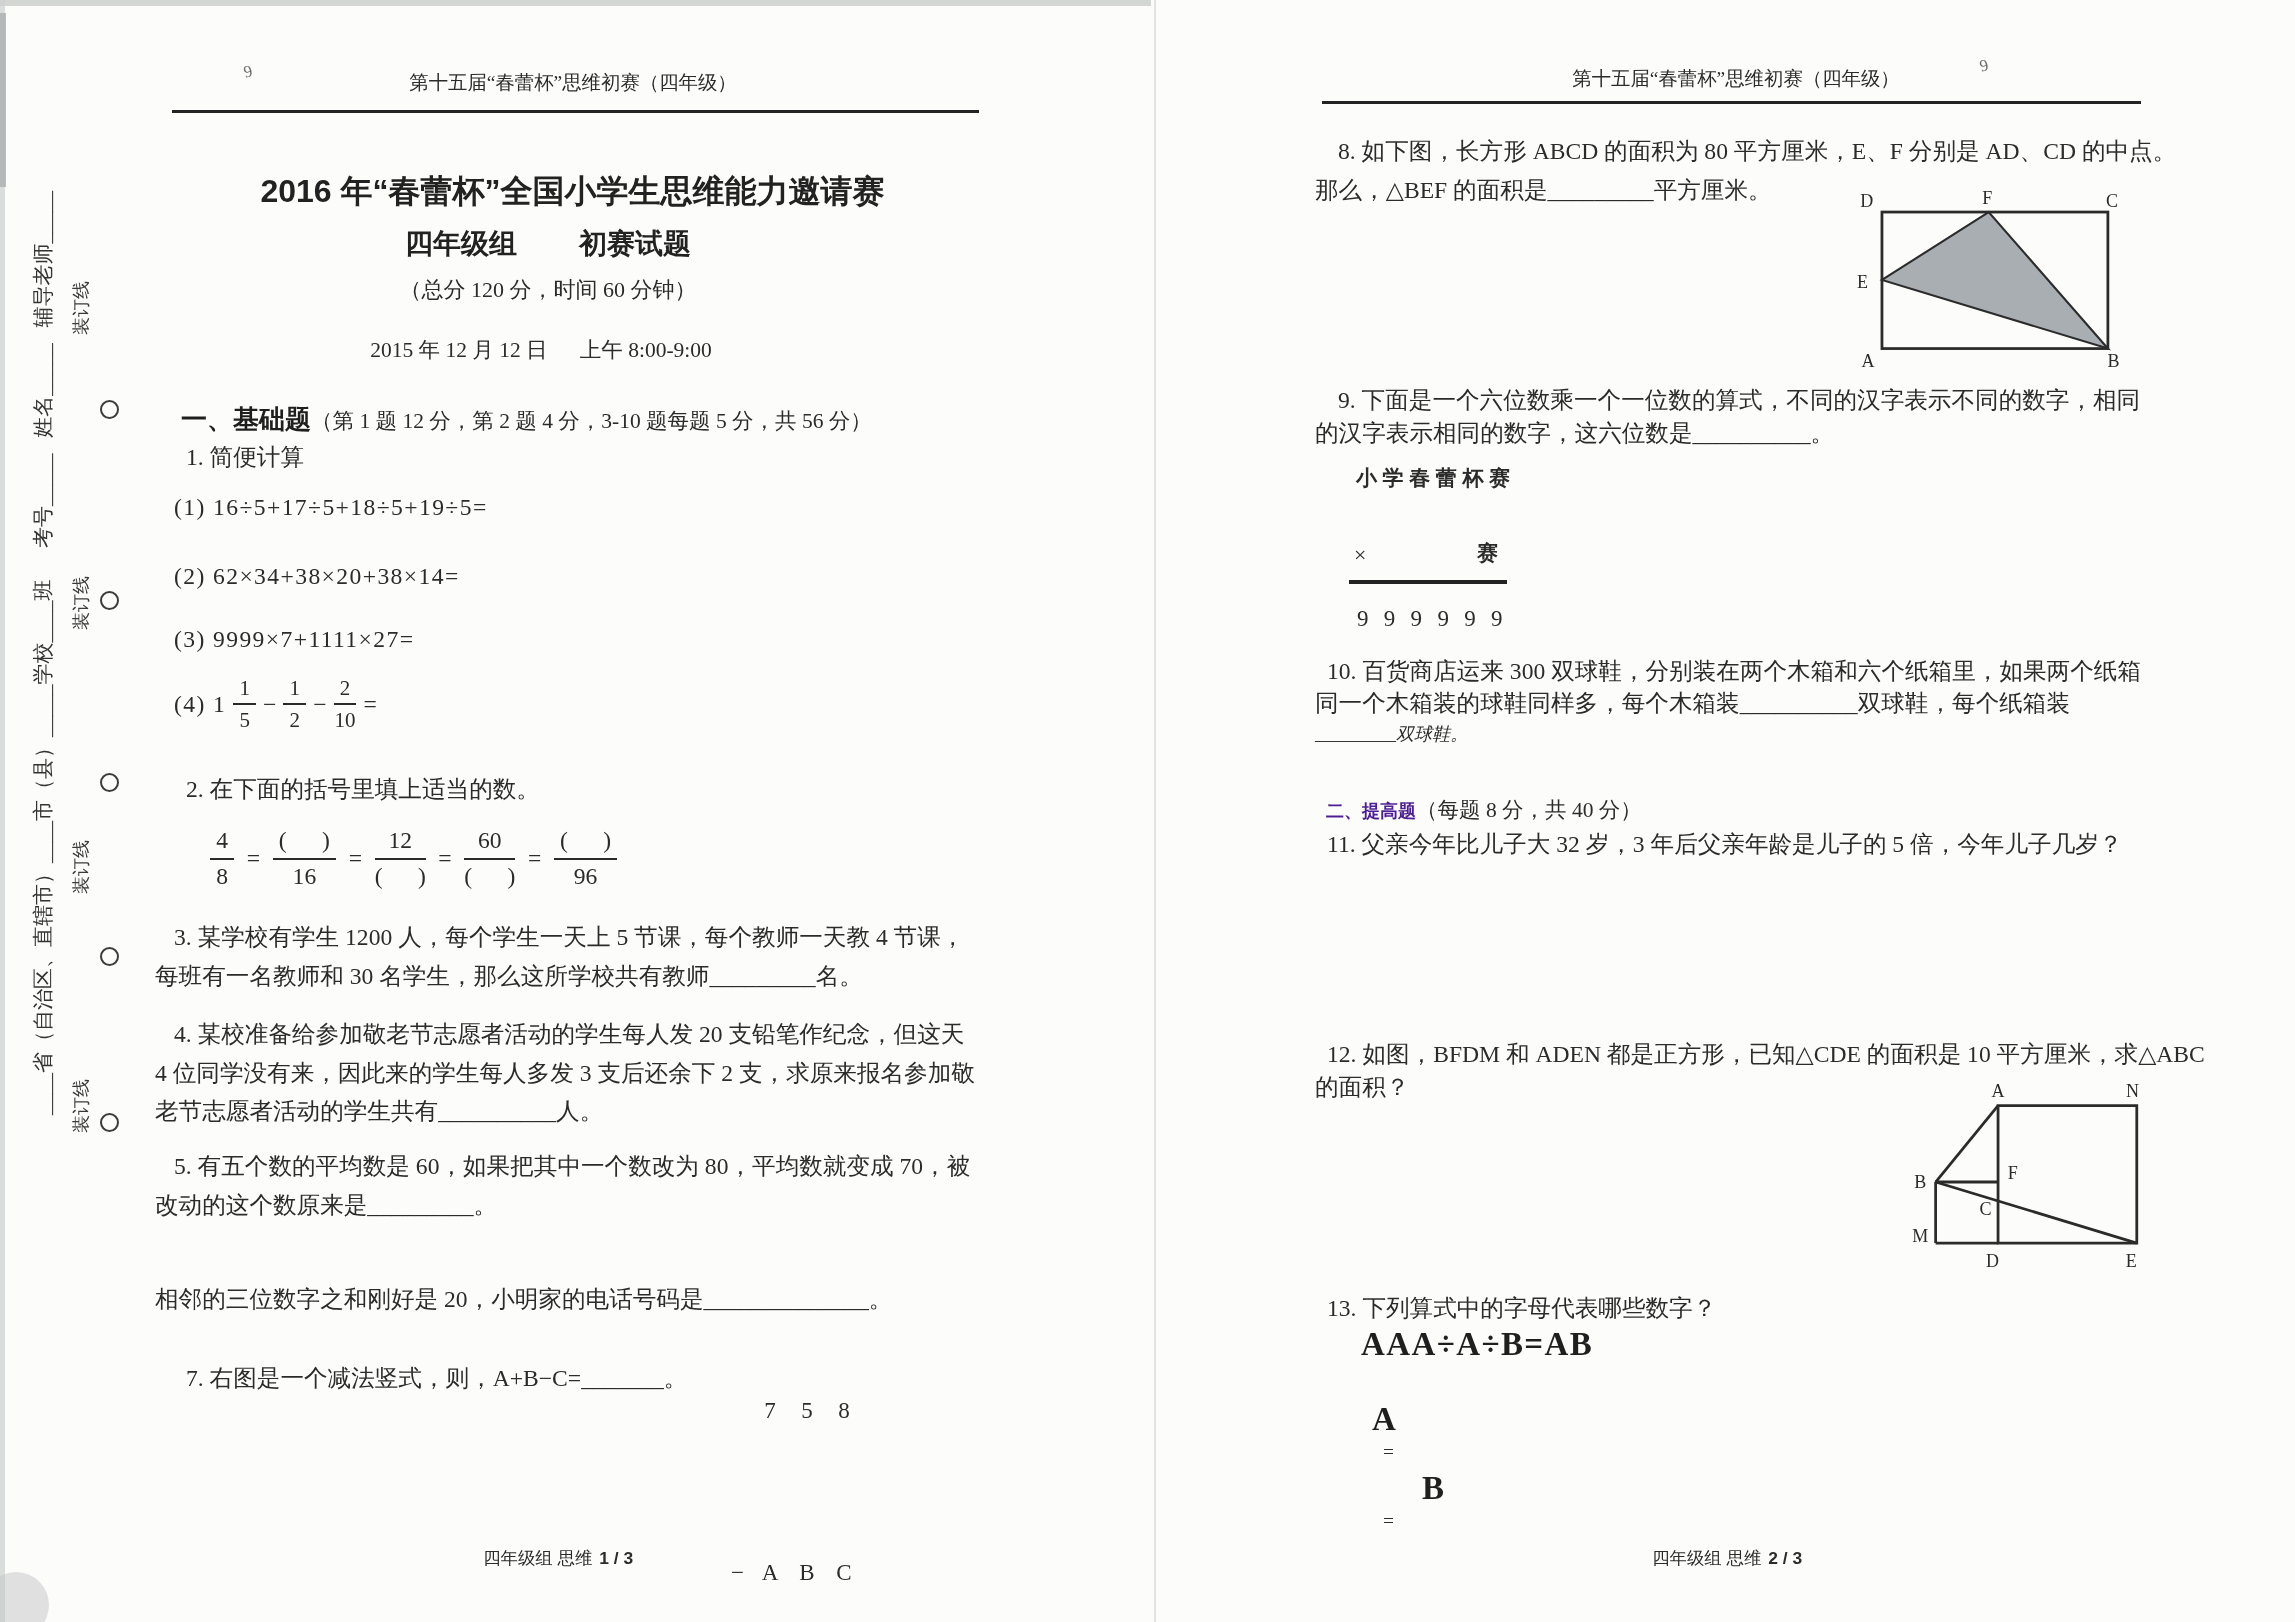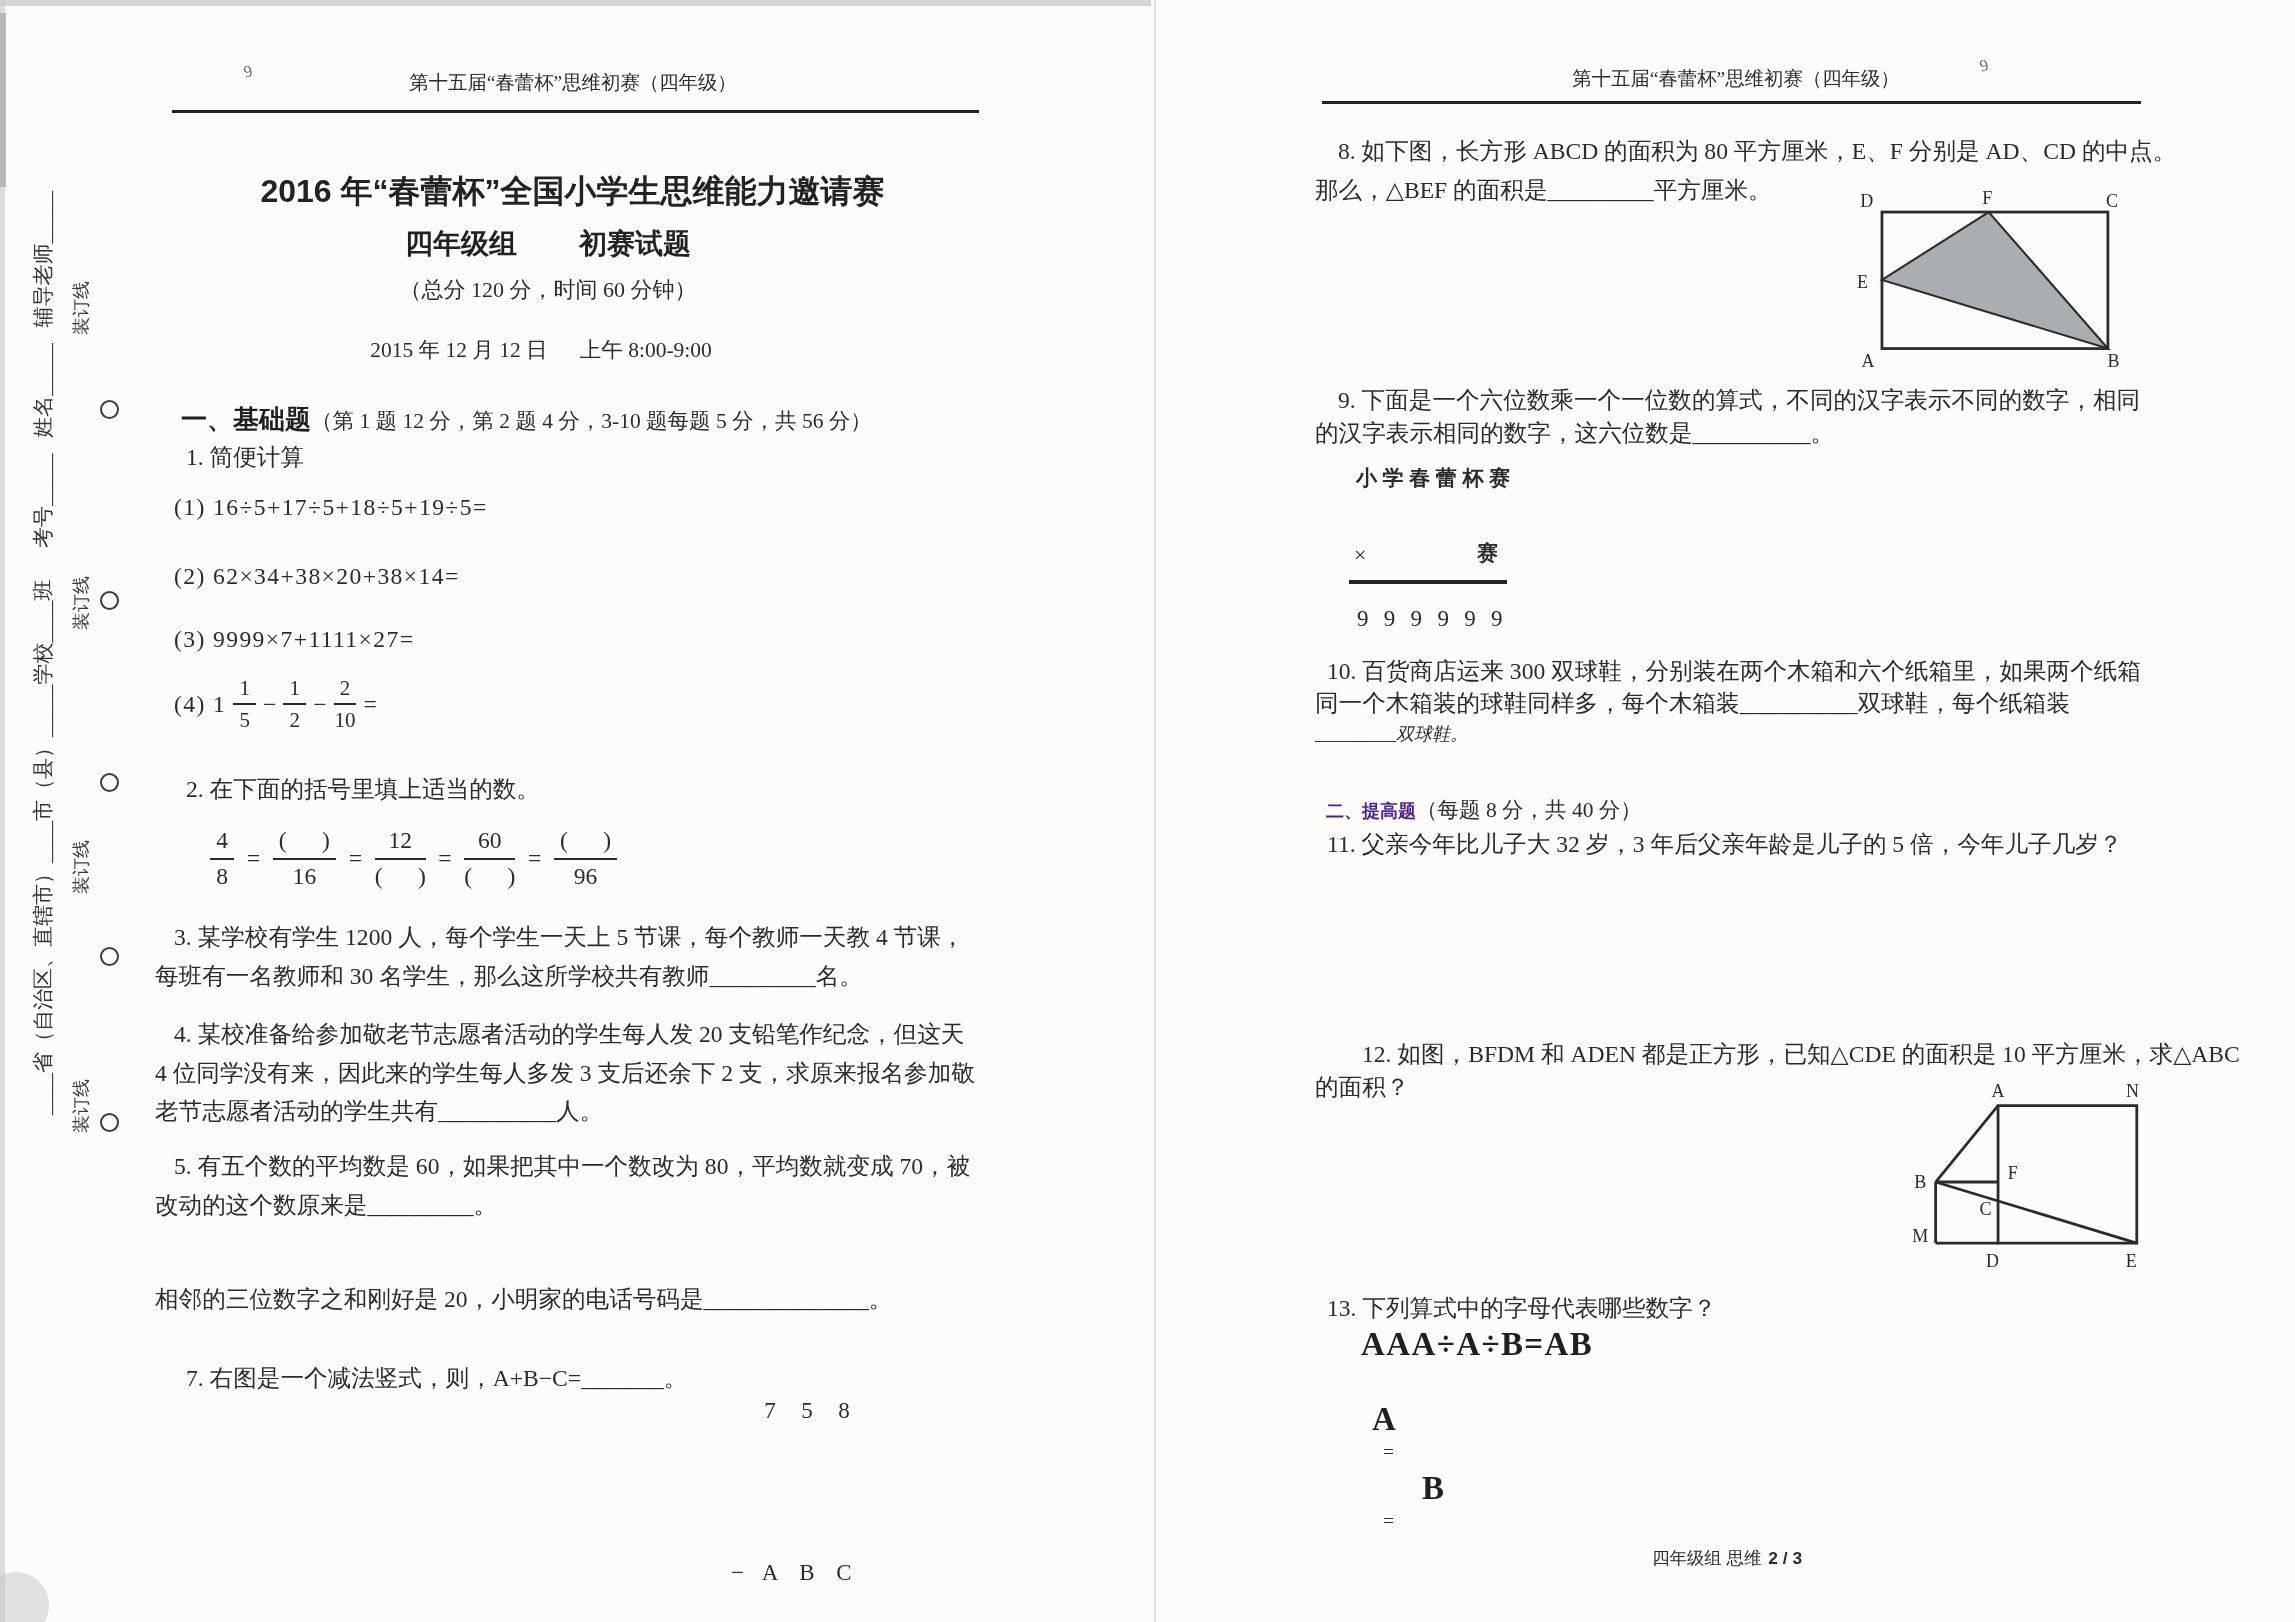--- a/index.html
+++ b/index.html
@@ -117,20 +117,23 @@
     <div>
       <span class="scs"> </span><span class="sc">7</span><span class="sc">5</span><span class="sc">8</span>
     </div>
     <div style="margin-top:18px;">
       <span class="scs">−</span><span class="sc">A</span><span class="sc">B</span><span class="sc">C</span>
     </div>
     
     
   </div>
 
+  <div class="t center sans footer" style="left:375px;top:1526px;width:347px;">
+    <span>四年级组 思维</span><span class="fpage">1 / 3</span>
+  </div>
 
   <div class="t center" style="left:1354px;top:67px;width:764px;font-size:19.4px;">第十五届“春蕾杯”思维初赛（四年级）</div>
   <div class="t ink" style="left:1980px;top:56px;font-size:16.7px;">9</div>
   <div class="rule" style="left:1322px;top:101px;width:819px;height:2.8px;"></div>
 
   <div class="t" style="left:1338px;top:137px;font-size:23.6px;">8. 如下图，长方形 ABCD 的面积为 80 平方厘米，E、F 分别是 AD、CD 的中点。</div>
   <div class="t" style="left:1315px;top:176px;font-size:23.6px;">那么，△BEF 的面积是_________平方厘米。</div>
 
   <svg class="fig" style="left:1839px;top:189px;" width="298" height="184" viewBox="0 0 430 265">
     <polygon points="62,131 216,33 388,230" fill="#a8aeb1" stroke="#2b2b2b" stroke-width="3"></polygon>
@@ -155,21 +158,21 @@
   <div class="t" style="left:1327px;top:657px;font-size:23.6px;">10. 百货商店运来 300 双球鞋，分别装在两个木箱和六个纸箱里，如果两个纸箱</div>
   <div class="t" style="left:1315px;top:689px;font-size:23.6px;">同一个木箱装的球鞋同样多，每个木箱装__________双球鞋，每个纸箱装</div>
   <div class="t" style="left:1315px;top:723px;font-size:18px;font-style:italic;">_________双球鞋。</div>
 
   <div class="t" style="left:1315px;top:783px;">
     <span class="sans b" style="font-size:18px;color:#4c1d95;">二、提高题</span><span style="font-size:21.5px;">（每题 8 分，共 40 分）</span>
   </div>
 
   <div class="t" style="left:1327px;top:830px;font-size:23.6px;">11. 父亲今年比儿子大 32 岁，3 年后父亲年龄是儿子的 5 倍，今年儿子几岁？</div>
 
-  <div class="t" style="left:1327px;top:1040px;font-size:23.6px;margin-left:35px;">12. 如图，BFDM 和 ADEN 都是正方形，已知△CDE 的面积是 10 平方厘米，求△ABC</div>
+  <div class="t" style="left:1327px;top:1040px;font-size:23.6px;">12. 如图，BFDM 和 ADEN 都是正方形，已知△CDE 的面积是 10 平方厘米，求△ABC</div>
   <div class="t" style="left:1315px;top:1073px;font-size:23.6px;">的面积？</div>
 
   <svg class="fig" style="left:1894px;top:1075px;" width="274" height="205" viewBox="0 0 395 295">
 
     <polygon points="150,44 350,44 350,242 150,242" fill="none" stroke="#2b2b2b" stroke-width="4"></polygon>
 
     <line x1="60" y1="154" x2="150" y2="154" stroke="#2b2b2b" stroke-width="4"></line>
     <line x1="60" y1="154" x2="60" y2="242" stroke="#2b2b2b" stroke-width="4"></line>
     <line x1="60" y1="242" x2="150" y2="242" stroke="#2b2b2b" stroke-width="4"></line>
 

